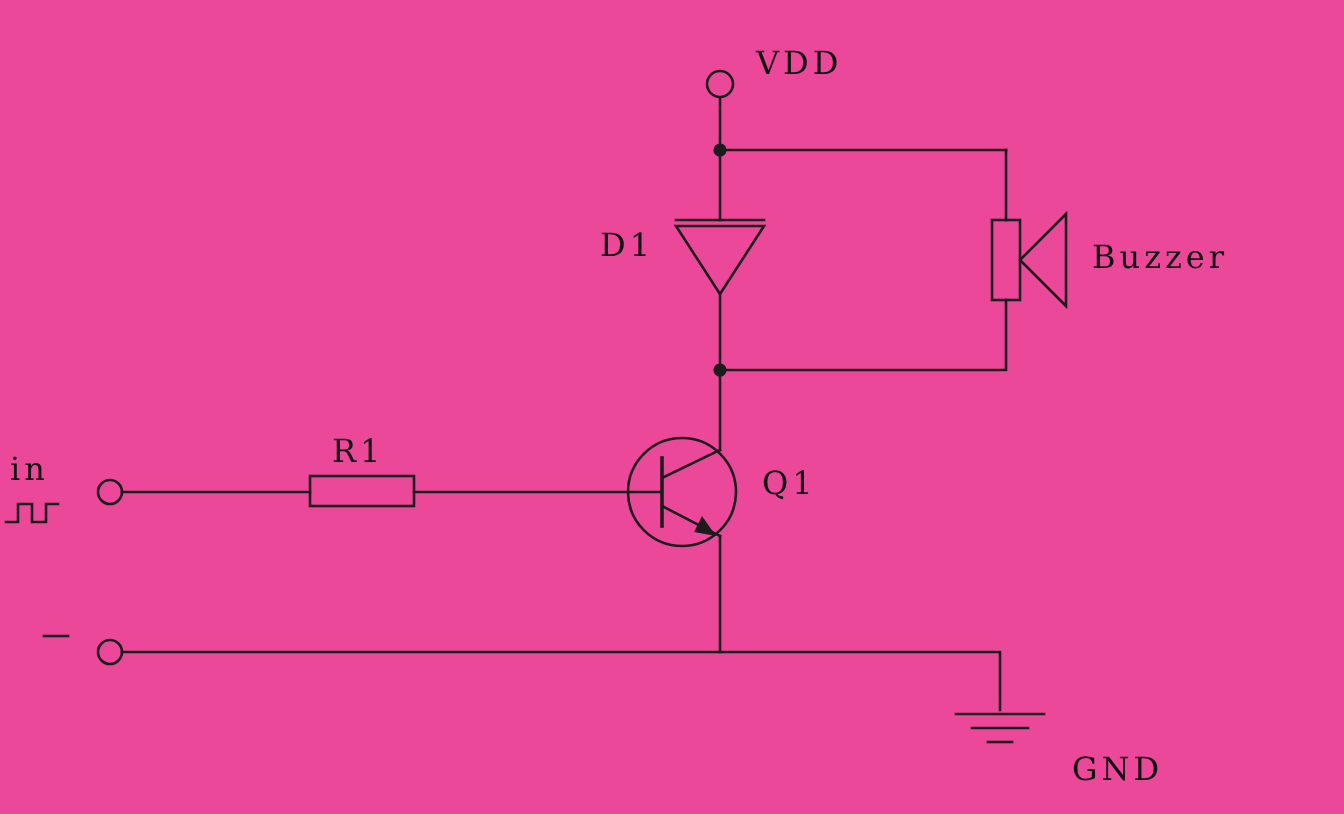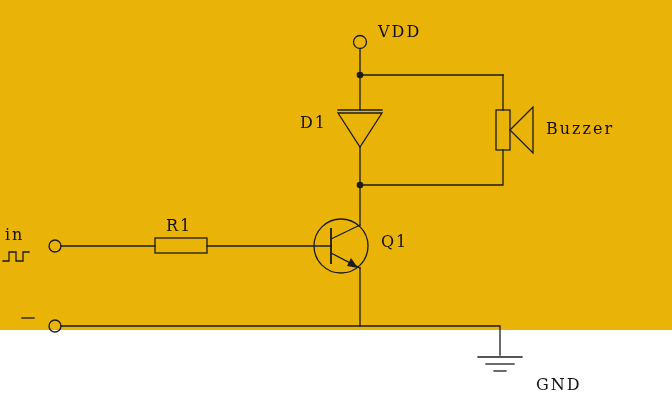--- a/index.html
+++ b/index.html
@@ -5,22 +5,22 @@
   html, body {
     margin: 0;
     padding: 0;
     background: #ffffff;
     width: 672px;
     height: 407px;
     overflow: hidden;
   }
   .canvas-wrap {
     width: 672px;
-    height: 330px;
-    background: #eab308;
+    height: 407px;
+    background: #ec4899;
   }
   svg {
     display: block;
   }
   .wire, .sym {
     fill: none;
     stroke: #1c1c1c;
     stroke-width: 1.3;
     stroke-linecap: square;
   }

